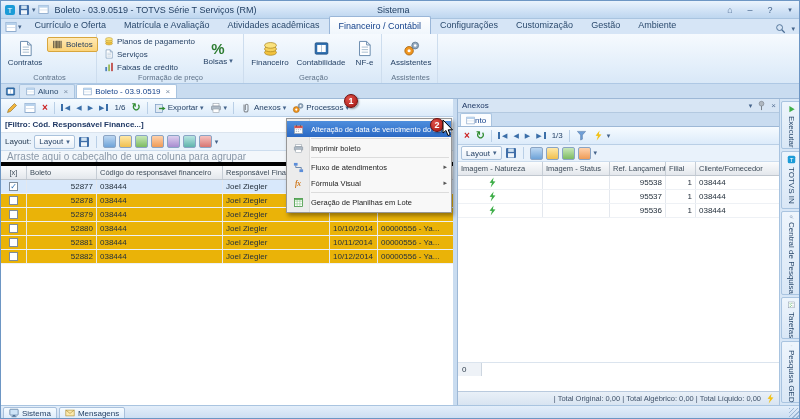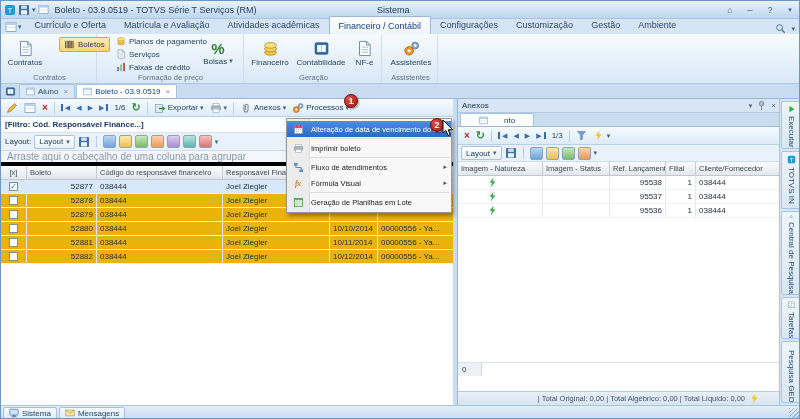--- a/index.html
+++ b/index.html
@@ -25,21 +25,21 @@
   .rtab { height:18px; display:flex; align-items:center; padding:0 9px; font-size:9px; color:#2b4a6d; white-space:nowrap; }
   .rtab.active { background:linear-gradient(#ffffff,#f0f6fc); border:1px solid #9ab6d8; border-bottom:none; border-radius:2px 2px 0 0; color:#15428b; }
   .ribbon-right { margin-left:auto; display:flex; align-items:center; gap:5px; padding-right:6px; color:#4a6d94; }
 
   
   .ribbon-body { position:absolute; left:0; top:33px; width:800px; height:50px;
     background:linear-gradient(#f6fafe,#e2eefa 70%,#d9e8f7); border-bottom:1px solid #aec8e4; }
   .rgroup { position:absolute; top:0; height:49px; border-right:1px solid #cdddee; }
   .rgroup-label { position:absolute; left:0; right:0; bottom:1px; text-align:center; font-size:7.5px; color:#5f7389; white-space:nowrap; }
   .bigbtn { position:absolute; display:flex; flex-direction:column; align-items:center; justify-content:center; gap:1px; font-size:8px; color:#1d3a5f; border-radius:2px; cursor:default; }
-  .smallbtn { position:absolute; display:flex; align-items:center; gap:3px; height:15px; padding:0 4px; font-size:8px; color:#1d3a5f; border-radius:2px;margin-left:12px; }
+  .smallbtn { position:absolute; display:flex; align-items:center; gap:3px; height:15px; padding:0 4px; font-size:8px; color:#1d3a5f; border-radius:2px; }
   .smallbtn.hl { background:linear-gradient(#ffe9b6,#fcd479); border:1px solid #d8a63d; }
   .pct { font-size:15px; font-weight:bold; color:#2e7d32; line-height:14px; }
   .caret { font-size:7px; color:#44638a; }
 
   
   .docbar { position:absolute; left:0; top:83px; width:800px; height:15px; background:#c9dcf0; border-bottom:1px solid #9db8d6; display:flex; align-items:flex-end; }
   .dtab { height:14px; display:flex; align-items:center; gap:3px; padding:0 6px; font-size:8px; color:#2b4a6d; background:#d9e7f6; border:1px solid #a9c4e0; border-bottom:none; border-radius:2px 2px 0 0; margin-right:1px; white-space:nowrap; }
   .dtab.active { background:#ffffff; color:#15428b; }
   .dtab .x { color:#7b8ea4; font-size:8px; margin-left:2px; }
 
@@ -89,29 +89,29 @@
   .grow.sel { background:#d8e8fb; }
   .gc { border-right:1px solid #e4e8ee; display:flex; align-items:center; padding:0 3px; font-size:8px; color:#24303c; white-space:nowrap; overflow:hidden; }
   .num { justify-content:flex-end; }
   .c0{width:26px;justify-content:center;} .c1{width:70px;} .c2{width:126px;} .c3{width:107px;} .c4{width:48px;} .c5{width:75px;border-right:none;}
   .cb { width:9px; height:9px; background:#fff; border:1px solid #7f8c9a; display:flex; align-items:center; justify-content:center; font-size:8px; color:#2a6db5; line-height:8px; }
 
   
   .phead { position:absolute; left:0; top:0; width:322px; height:14px; background:#d7e5f4; border-bottom:1px solid #b3c9e0; display:flex; align-items:center; padding:0 4px; font-size:8px; color:#1f3864; }
   .phead .pics { margin-left:auto; display:flex; align-items:center; gap:4px; color:#5a7498; }
   .ptabs { position:absolute; left:0; top:14px; width:322px; height:14px; background:#c9dcf0; border-bottom:1px solid #9db8d6; display:flex; align-items:flex-end; padding-left:2px; }
-  .ptab { height:13px; display:flex; align-items:center; gap:16px; padding:0 18px; background:#fbfdff; border:1px solid #a9c4e0; border-bottom:none; border-radius:2px 2px 0 0; font-size:8px; color:#15428b; }
+  .ptab { height:13px; display:flex; align-items:center; gap:0; padding:0 5px; background:#fbfdff; border:1px solid #a9c4e0; border-bottom:none; border-radius:2px 2px 0 0; font-size:8px; color:#15428b; }
   .ptoolbar { position:absolute; left:0; top:28px; width:322px; height:18px; background:linear-gradient(#f6fbff,#dcebfa); border-bottom:1px solid #b9cfe6; display:flex; align-items:center; padding:0 3px; }
   .playout { position:absolute; left:0; top:46px; width:322px; height:17px; background:#e9f2fb; border-bottom:1px solid #cdddee; display:flex; align-items:center; padding:0 3px; gap:3px; }
   .pghead { position:absolute; left:0; top:63px; width:322px; height:14px; display:flex; background:linear-gradient(#fbfcfd,#e3e7ec); border-bottom:1px solid #c0c7cf; }
   .prow { position:absolute; left:0; width:322px; height:14px; display:flex; border-bottom:1px solid #eef1f5; background:#fff; }
   .rc0{width:85px;} .rc1{width:67px;} .rc2{width:56px;} .rc3{width:30px;} .rc4{width:84px;border-right:none;}
   .pcount { position:absolute; left:0; top:263px; width:322px; height:14px; border-top:1px solid #dbe4ee; background:#fff; display:flex; }
   .pcount .cnt { width:24px; height:13px; background:#eef2f7; border-right:1px solid #cdd6e0; display:flex; align-items:center; padding-left:4px; font-size:8px; color:#33414f; }
-  .ptotals { position:absolute; left:0; top:292px; width:322px; height:14px; background:linear-gradient(#e9f0f8,#d8e4f1); border-top:1px solid #b9cade; display:flex; align-items:center; justify-content:flex-end; gap:4px; padding:0 20px; font-size:7.5px; color:#41536a; white-space:nowrap; overflow:hidden; }
+  .ptotals { position:absolute; left:0; top:292px; width:322px; height:14px; background:linear-gradient(#e9f0f8,#d8e4f1); border-top:1px solid #b9cade; display:flex; align-items:center; justify-content:flex-end; gap:4px; padding:0 4px; font-size:7.5px; color:#41536a; white-space:nowrap; overflow:hidden; }
 
   .bolt-g { color:#3fae49; }
   .bolt-y { color:#f2c218; }
 
   
   .vtab { position:absolute; left:1px; width:20px; background:linear-gradient(#eef5fc,#d9e7f6); border:1px solid #a9c4e0; border-radius:2px; display:flex; flex-direction:column; align-items:center; padding-top:3px; gap:3px; }
   .vtab .vlabel { writing-mode:vertical-rl; font-size:8px; color:#2b4a6d; white-space:nowrap; }
 
   
   .statusbar { position:absolute; left:0; top:404px; width:800px; height:15px; background:linear-gradient(#e3eefa,#c9dcf1); border-top:1px solid #a9c4e0; display:flex; align-items:center; padding:0 2px; gap:2px; }

